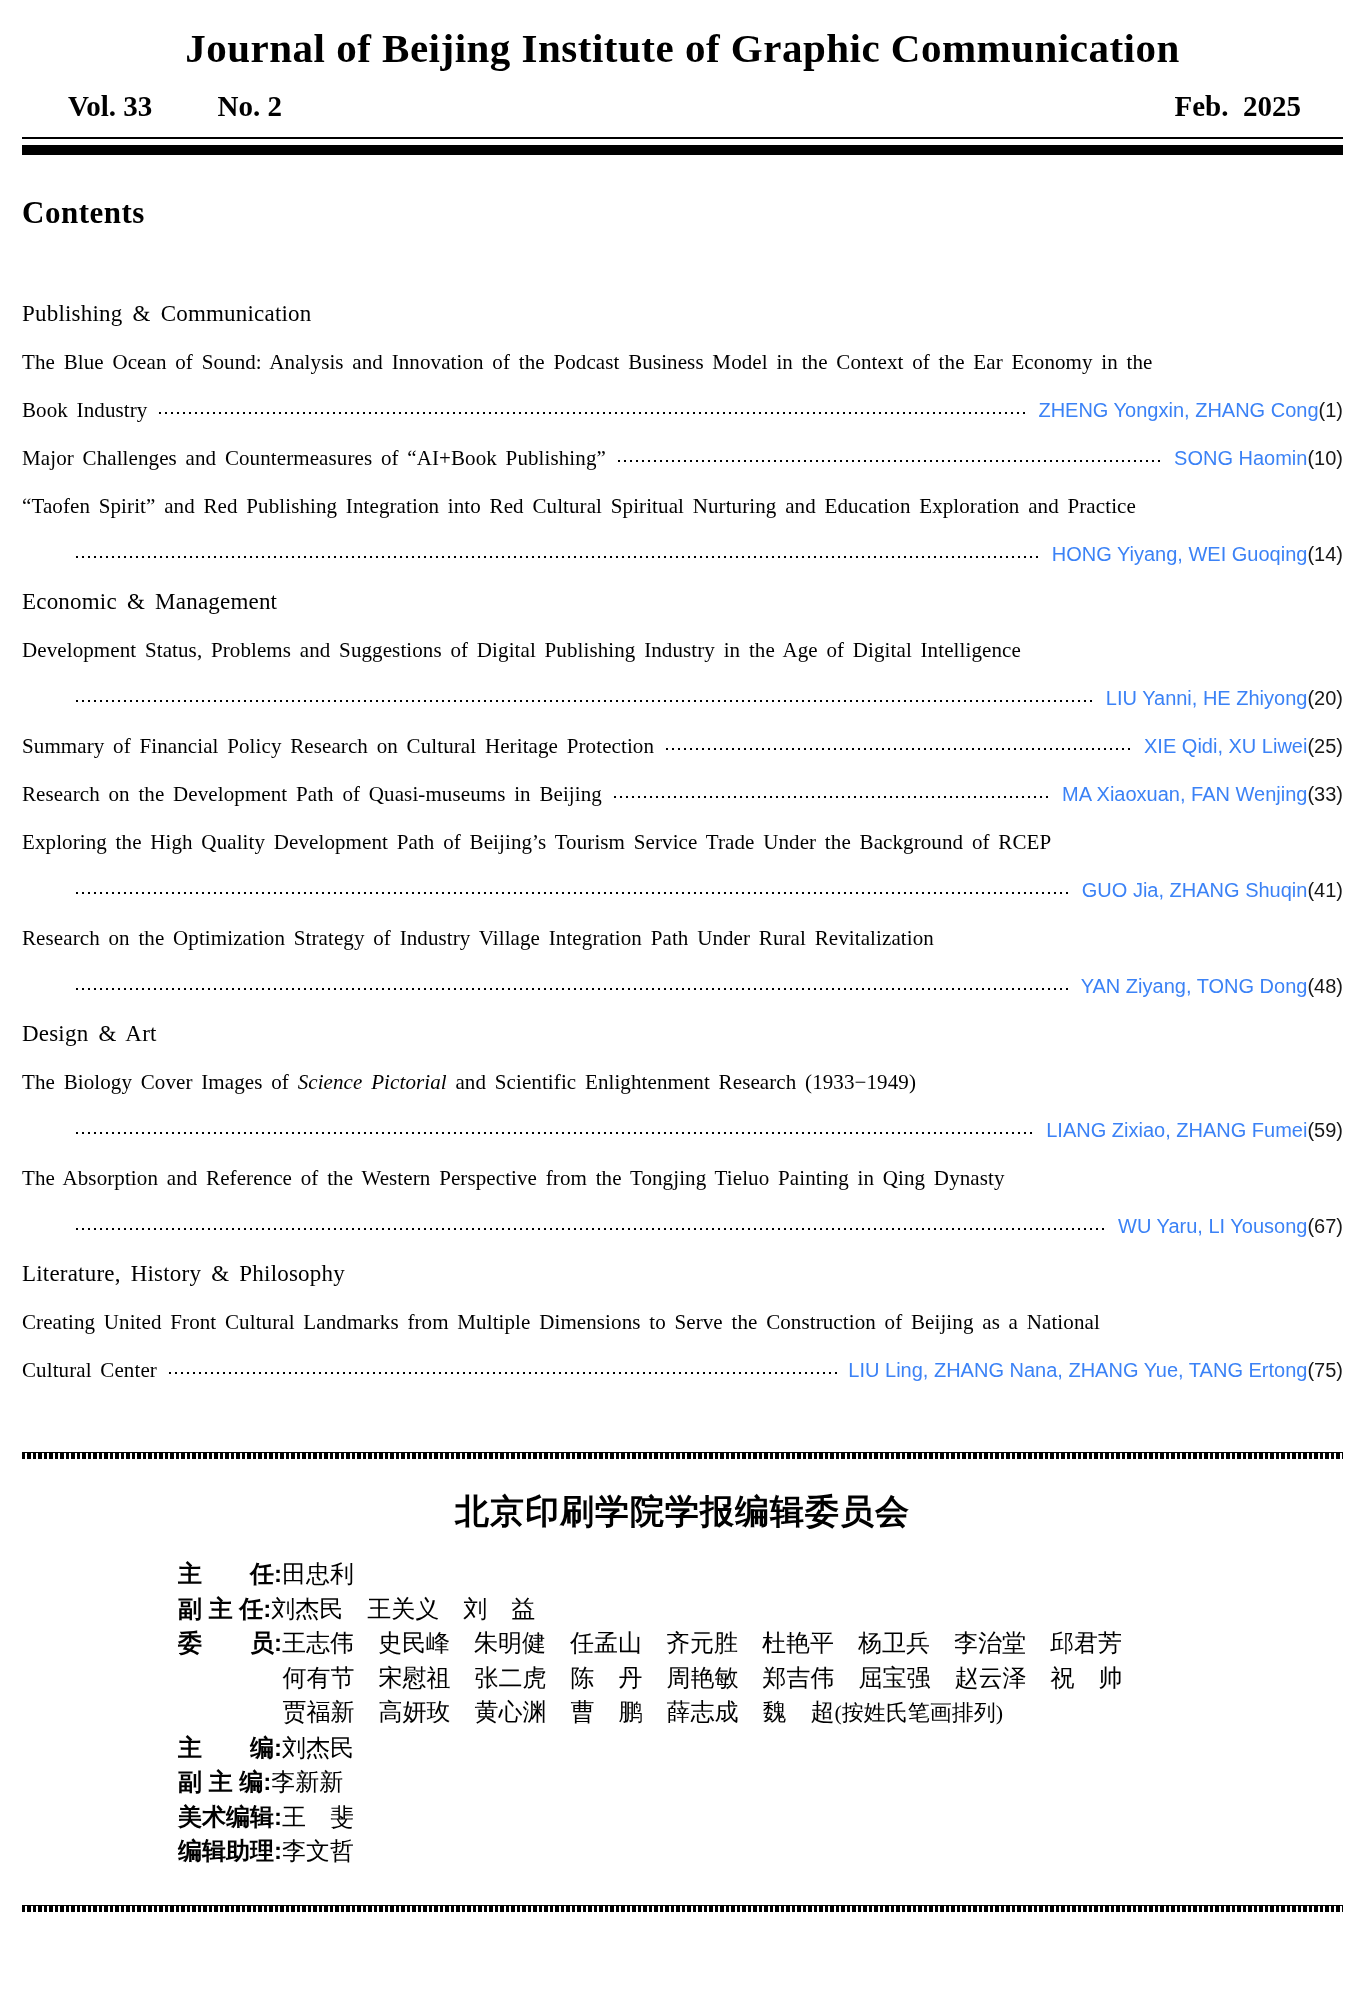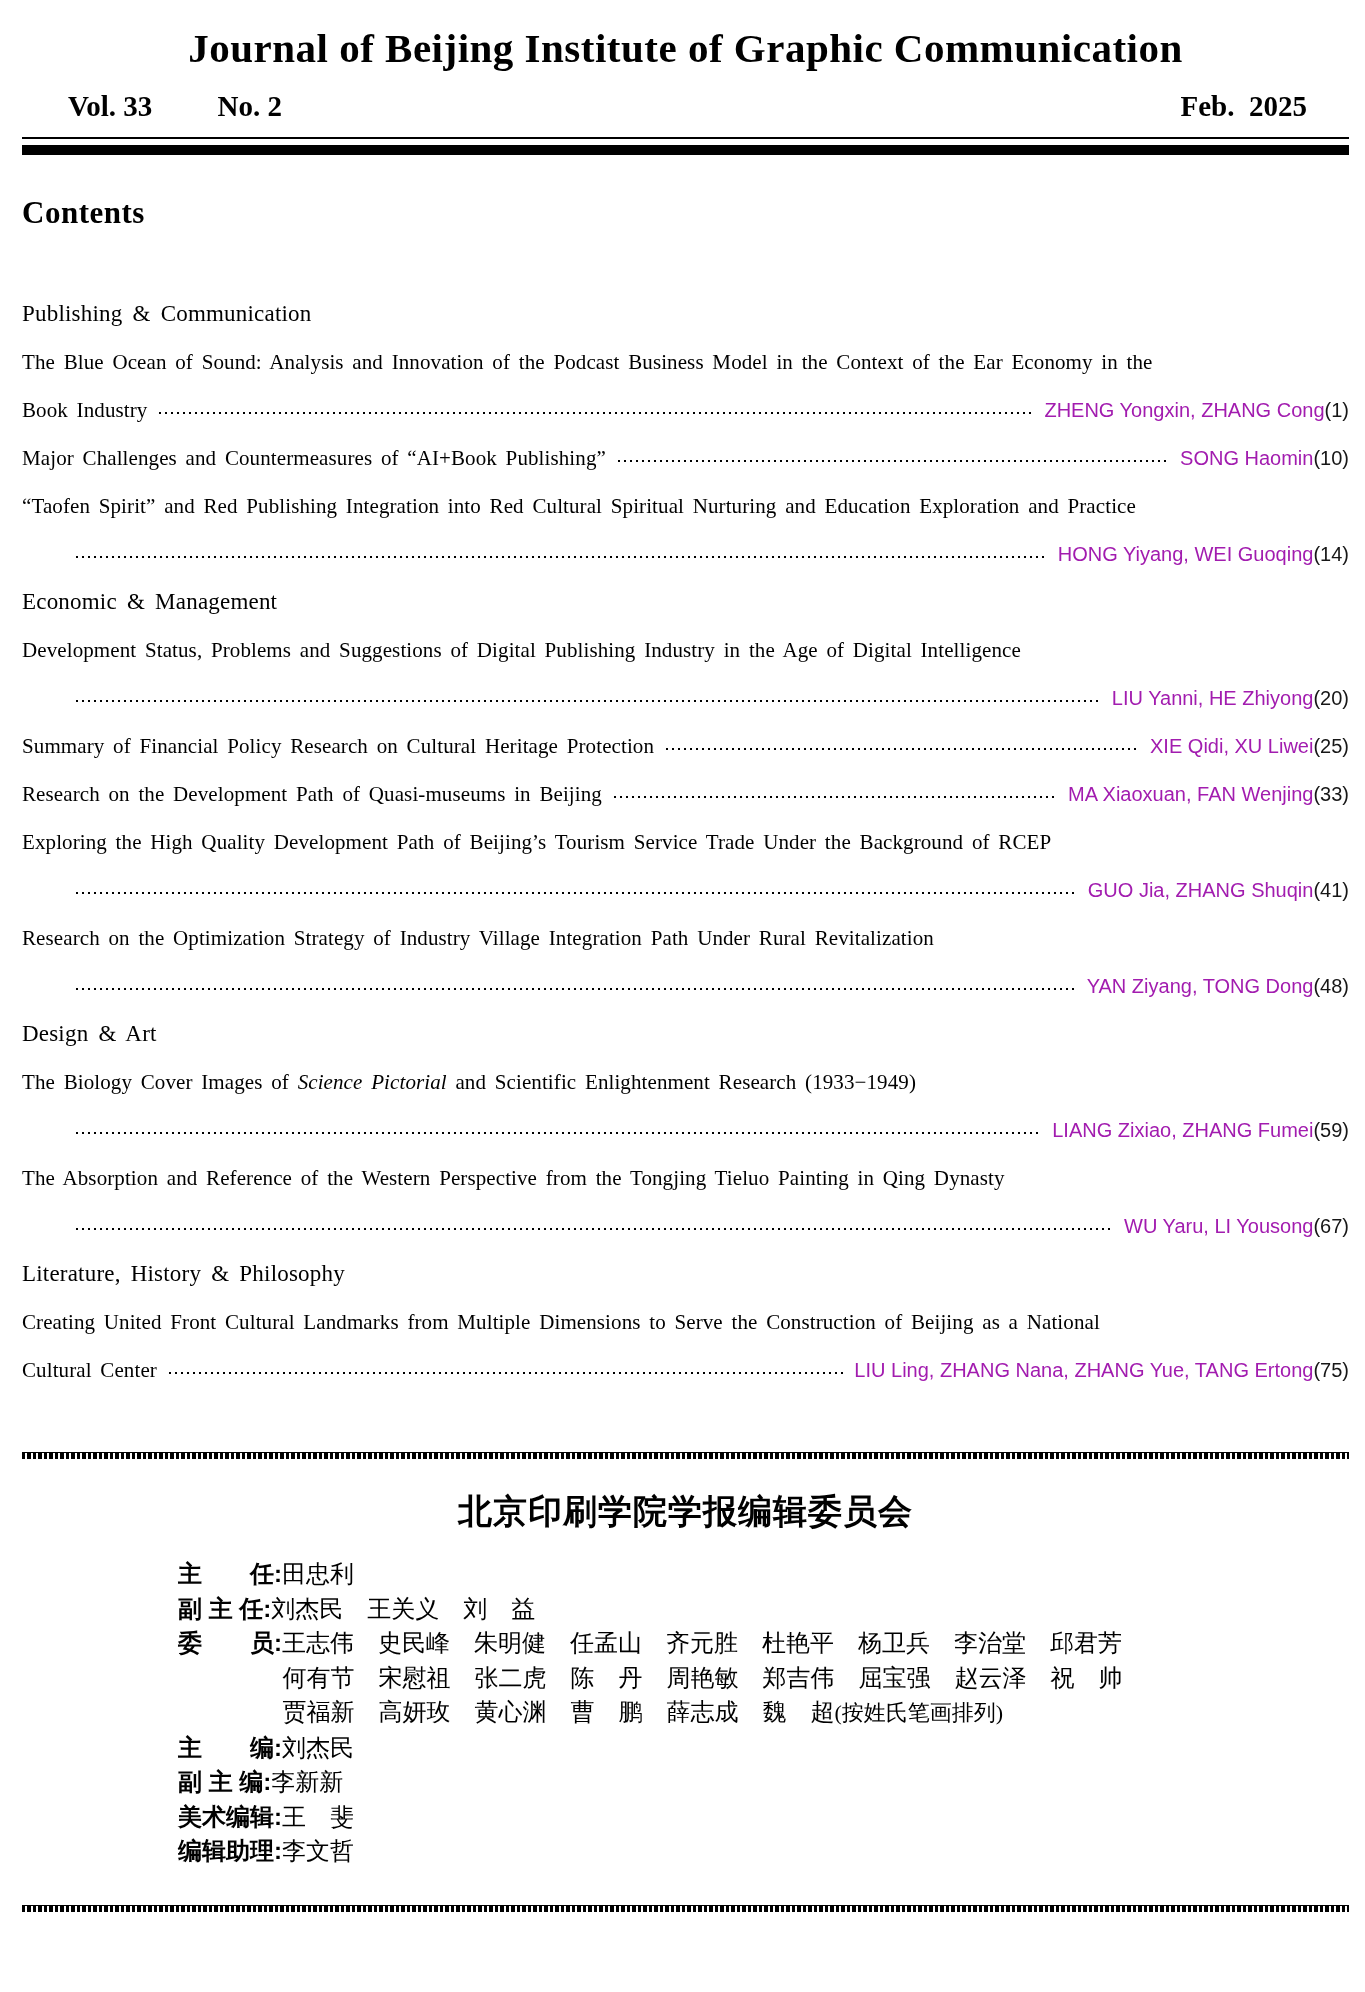--- a/index.html
+++ b/index.html
@@ -1,21 +1,21 @@
 <!DOCTYPE html>
 <html><head>
 <meta charset="utf-8">
 <style>
   * { margin:0; padding:0; box-sizing:border-box; }
   html,body { background:#ffffff; }
   body {
     width:1365px; height:1992px; overflow:hidden;
     color:#000; font-family:"Liberation Serif", serif;
   }
-  .page { padding:24px 16px 0 22px; width:100%; height:100%; }
+  .page { padding:24px 22px 0 22px; width:100%; height:100%; }
 
   
   .journal-title {
     text-align:center; font-weight:bold; font-size:41px; line-height:1.2;
     font-family:"Liberation Serif", serif; letter-spacing:0.5px;
   }
   .vol-row {
     display:flex; justify-content:space-between; align-items:baseline;
     margin-top:17px; padding-left:46px; padding-right:42px;
     font-weight:bold; font-size:29px; font-family:"Liberation Serif", serif;
@@ -41,21 +41,21 @@
     word-spacing:0.16em; letter-spacing:0.1px;
   }
   .dot-line { display:flex; align-items:center; height:48px; white-space:nowrap; }
   .dot-line.indent { padding-left:42px;text-align:right; }
   .dot-line .lead { word-spacing:0.16em; letter-spacing:0.1px; }
   .dots {
     flex:1 1 auto; height:6px; margin:6px 10px 0 10px;
     background-image:radial-gradient(circle at 3px 3px, #000 1.15px, transparent 1.5px);
     background-size:6px 6px; background-repeat:repeat-x; background-position:left center;
   }
-  .authors { font-family:"Liberation Sans", sans-serif; font-size:20px; color:#a21caf; }
+  .authors { font-family:"Liberation Sans", sans-serif; font-size:20px; color:#3b82f6; }
   .page-num { font-family:"Liberation Sans", sans-serif; font-size:20px; color:#161616; }
 
   
   .sep {
     height:7px; margin-top:58px;
     border-top:1px solid #000;
     background-image:repeating-linear-gradient(90deg, #000 0 3.5px, #fff 3.5px 5.5px);
   }
   .sep.bottom { margin-top:36px; }
 

